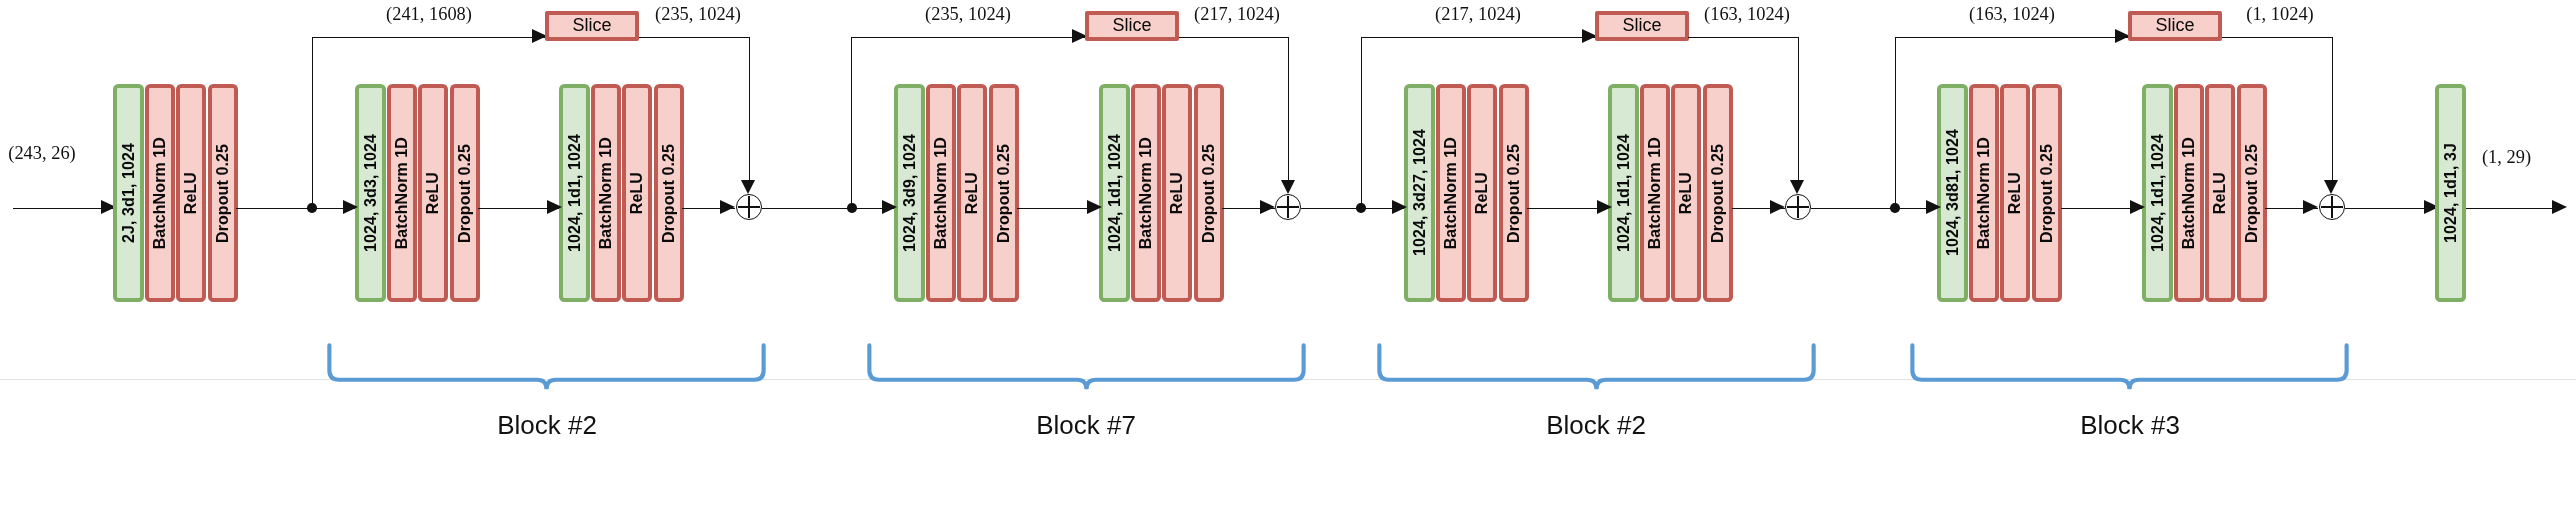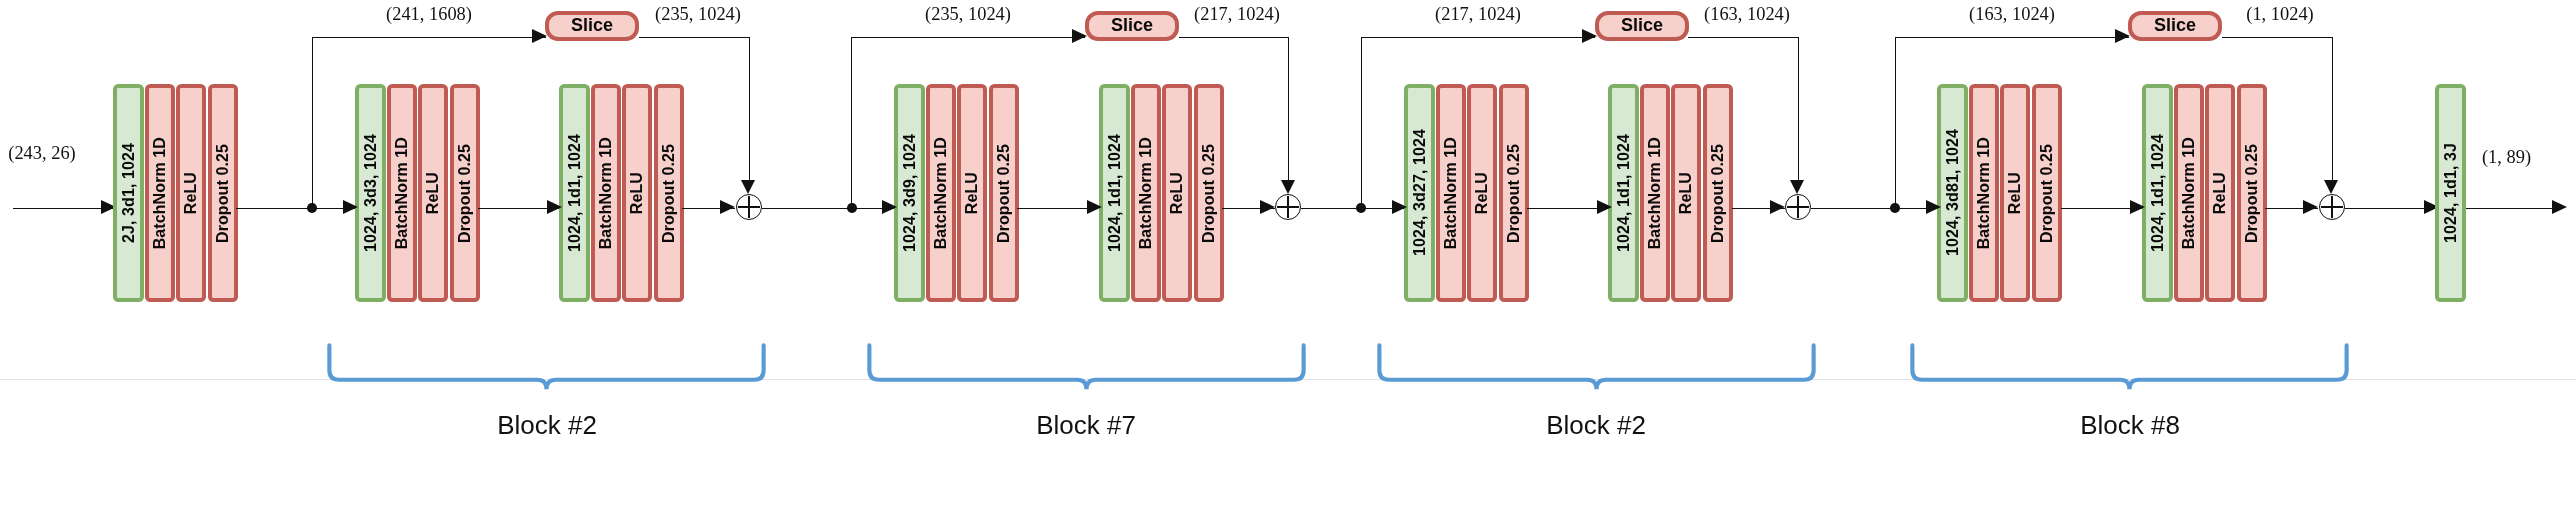--- a/index.html
+++ b/index.html
@@ -26,22 +26,22 @@
   .layer.green{background:#d7e9d2;border:4.7px solid #7fae65;}
   .layer.red{background:#f7cfcb;border:4.7px solid #bf5b52;}
   .layer .vtxt{
     writing-mode:vertical-rl;transform:rotate(180deg);
     white-space:nowrap;font-weight:bold;font-size:16px;color:#0a0a0a;
     letter-spacing:0.1px;line-height:1;
   }
 
   
   .slice{position:absolute;background:#f7cfcb;border:4.7px solid #bf5b52;
-    border-radius:13px;display:flex;align-items:center;justify-content:center;
-    font-weight:bold;font-size:18px;color:#0a0a0a;box-sizing:border-box;}
+    border-radius:2px;display:flex;align-items:center;justify-content:center;
+    font-weight:normal;font-size:18px;color:#0a0a0a;box-sizing:border-box;}
 
   
   .shape{position:absolute;font-size:18.4px;color:#111;white-space:nowrap;
     font-family:"Liberation Serif",serif;}
 
   
   .plus{position:absolute;width:26px;height:26px;border:1.8px solid #111;
     border-radius:50%;box-sizing:border-box;}
   .plus:before,.plus:after{content:"";position:absolute;background:#111;}
   .plus:before{left:50%;top:1.2px;width:1.8px;height:calc(100% - 2.4px);margin-left:-0.9px;}
@@ -265,25 +265,25 @@
     <div class="hline" style="left: 2061px; top: 208px; width: 81px;"></div>
     <div class="arrow-r" style="left: 2130px; top: 200px;"></div>
     <div class="hline" style="left: 2265px; top: 208px; width: 53px;"></div>
     <div class="arrow-r" style="left: 2303px; top: 200px;"></div>
     <div class="plus" style="left: 2319px; top: 194px;"></div>
     <div class="shape" style="top: 3.6px; left: 2012px; transform: translateX(-50%);">(163, 1024)</div>
     <div class="shape" style="top: 3.6px; left: 2280px; transform: translateX(-50%);">(1, 1024)</div>
     <svg class="brace" width="439" height="51" style="left: 1910px; top: 343px;" viewBox="0 0 741 86">
       <path d="M 4,4 L 4,46 Q 4,62 20,62 L 354.5,62 Q 370.5,62 370.5,78 Q 370.5,62 386.5,62 L 721,62 Q 737,62 737,46 L 737,4" fill="none" stroke="#5b9bd5" stroke-width="7" stroke-linecap="round"></path>
     </svg>
-    <div class="blocklabel" style="left: 2130px; top: 410px; transform: translateX(-50%);">Block #8</div>
+    <div class="blocklabel" style="left: 2130px; top: 410px; transform: translateX(-50%);">Block #3</div>
     <div class="hline" style="left: 2345px; top: 208px; width: 91px;"></div>
     <div class="arrow-r" style="left: 2424px; top: 200px;"></div>
     <div class="stack" style="left: 2435px; top: 84px; height: 218px;">
       <div class="layer green" style="width: 31px; margin-left: 0px;">
         <span class="vtxt">1024, 1d1, 3J</span>
       </div>
     </div>
     <div class="hline" style="left: 2466px; top: 208px; width: 94px;"></div>
     <div class="arrow-r" style="left: 2552px; top: 200px;"></div>
-    <div class="shape" style="top: 147px; left: 2482px;">(1, 89)</div>
+    <div class="shape" style="top: 147px; left: 2482px;">(1, 29)</div>
   </div>
 
 
 </body></html>

